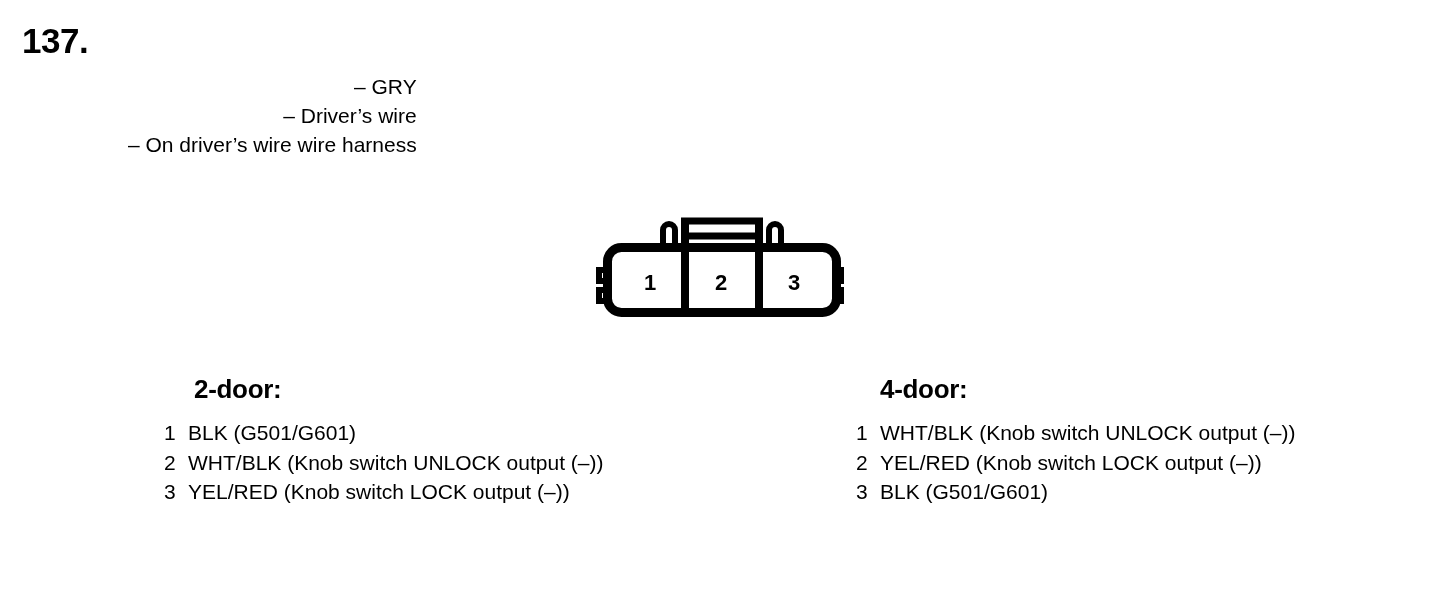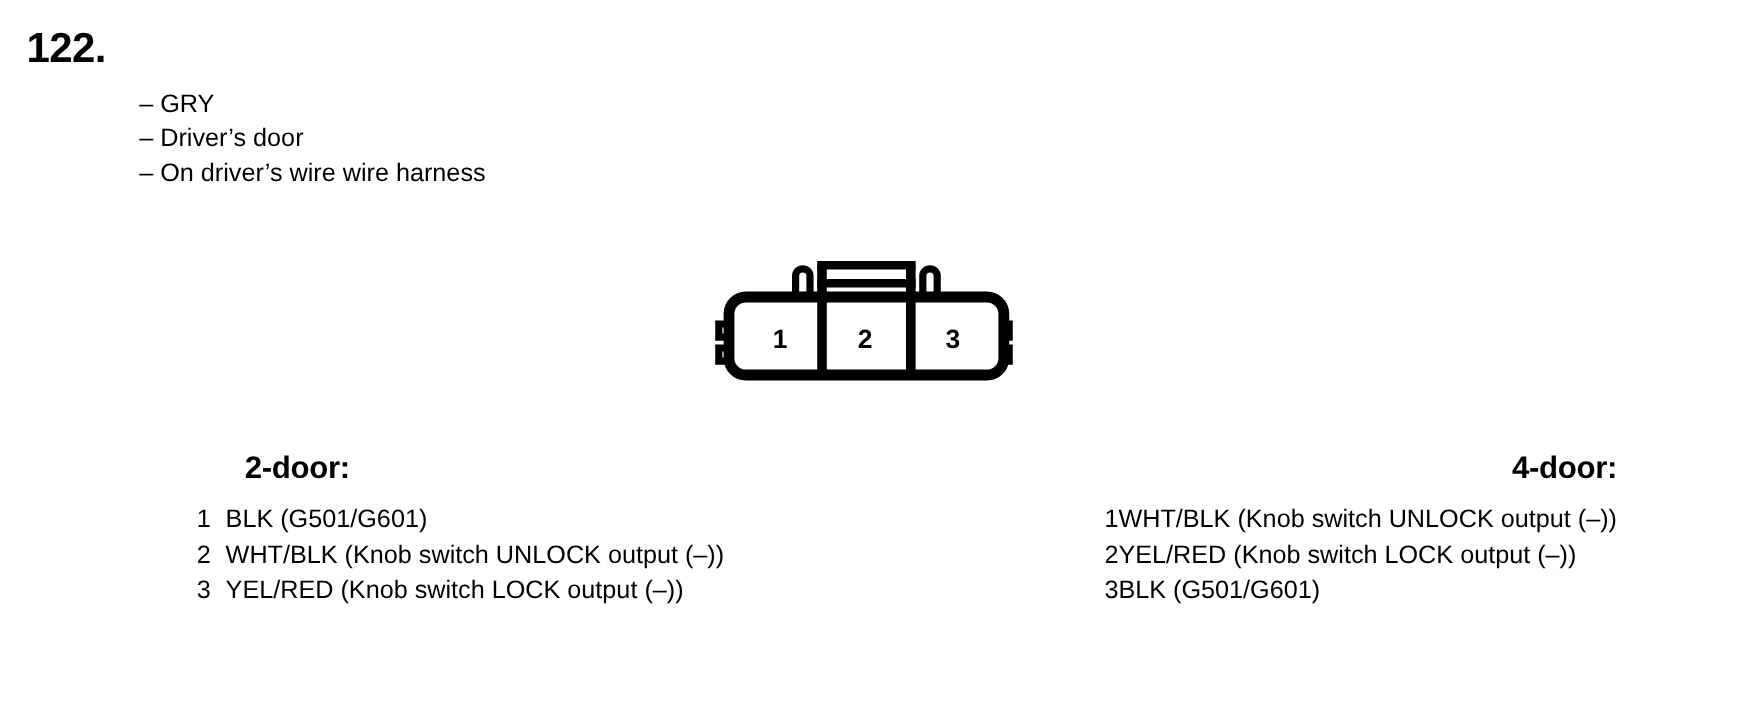--- a/index.html
+++ b/index.html
@@ -19,25 +19,26 @@
     display: flex;
     font-size: 35px;
     font-weight: bold;
     line-height: 38px;
     letter-spacing: -0.5px;
     white-space: nowrap;
   }
   .title-num { width: 90px; }
   .bullets {
     position: absolute;
-    left: 116px;
+    left: 128px;
     top: 72px;
     font-size: 21px;
     line-height: 29px;
     white-space: nowrap;
+    text-align: right;
   }
   .connector {
     position: absolute;
     left: 585px;
     top: 212px;
     width: 270px;
     height: 113px;
   }
   .connector svg { display: block; width: 270px; height: 113px; }
   .pin-num-text {
@@ -45,45 +46,45 @@
     font-size: 22px;
     font-weight: bold;
     fill: #000000;
   }
   .section {
     position: absolute;
     top: 374px;
     white-space: nowrap;
   }
   .section-2door { left: 164px; }
-  .section-4door { left: 908px; text-align: right; }
+  .section-4door { left: 856px; }
   .section-heading {
     font-size: 26px;
     font-weight: bold;
     letter-spacing: -0.3px;
     margin-bottom: 13px;
   }
-  .section-2door .section-heading { margin-left: 40px; }
+  .section-2door .section-heading { margin-left: 30px; }
   .section-4door .section-heading { margin-left: 24px; }
   .pin-rows { font-size: 21px; line-height: 29.5px; }
   .pin-row { display: flex; }
   .pin-row .pin-no { width: 24px; flex: 0 0 24px; }
 </style>
 </head>
 <body>
 
 <div class="page">
 
   <div class="title-row">
-    <span class="title-num">122.</span>
+    <span class="title-num">137.</span>
   </div>
 
   <div class="bullets">
     <div>– GRY</div>
-    <div>– Driver’s door</div>
+    <div>– Driver’s wire</div>
     <div>– On driver’s wire wire harness</div>
   </div>
 
   <div class="connector">
     <svg viewBox="0 0 270 113" xmlns="http://www.w3.org/2000/svg">
 
       <path d="M 30 58 H 14 V 69 H 24 V 78 H 14 V 89 H 30" fill="#ffffff" stroke="#000000" stroke-width="6"></path>
       <path d="M 240 58 H 256 V 69 H 246 V 78 H 256 V 89 H 240" fill="#ffffff" stroke="#000000" stroke-width="6"></path>
 
       <path d="M 78 36 V 18 A 6 6 0 0 1 90 18 V 36" fill="#ffffff" stroke="#000000" stroke-width="6"></path>

